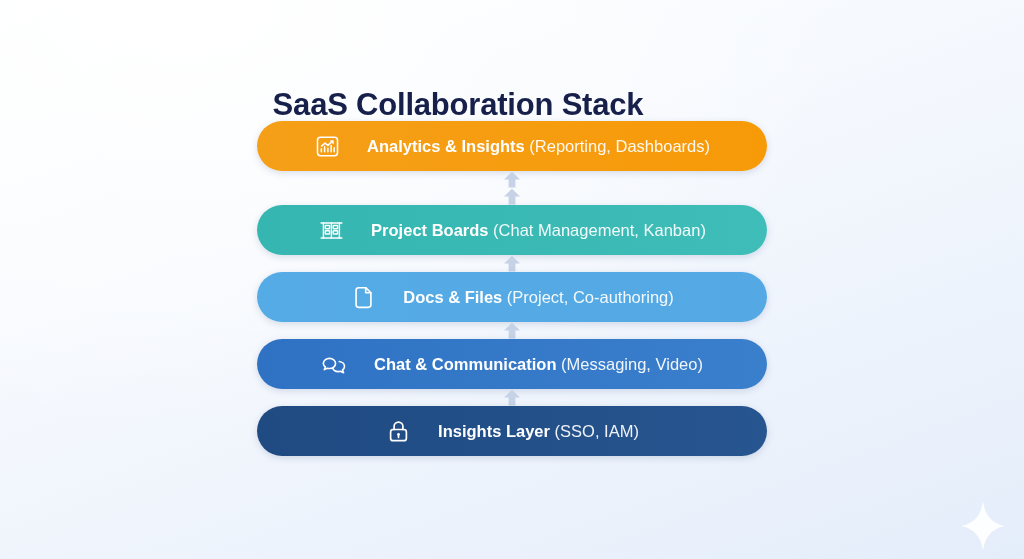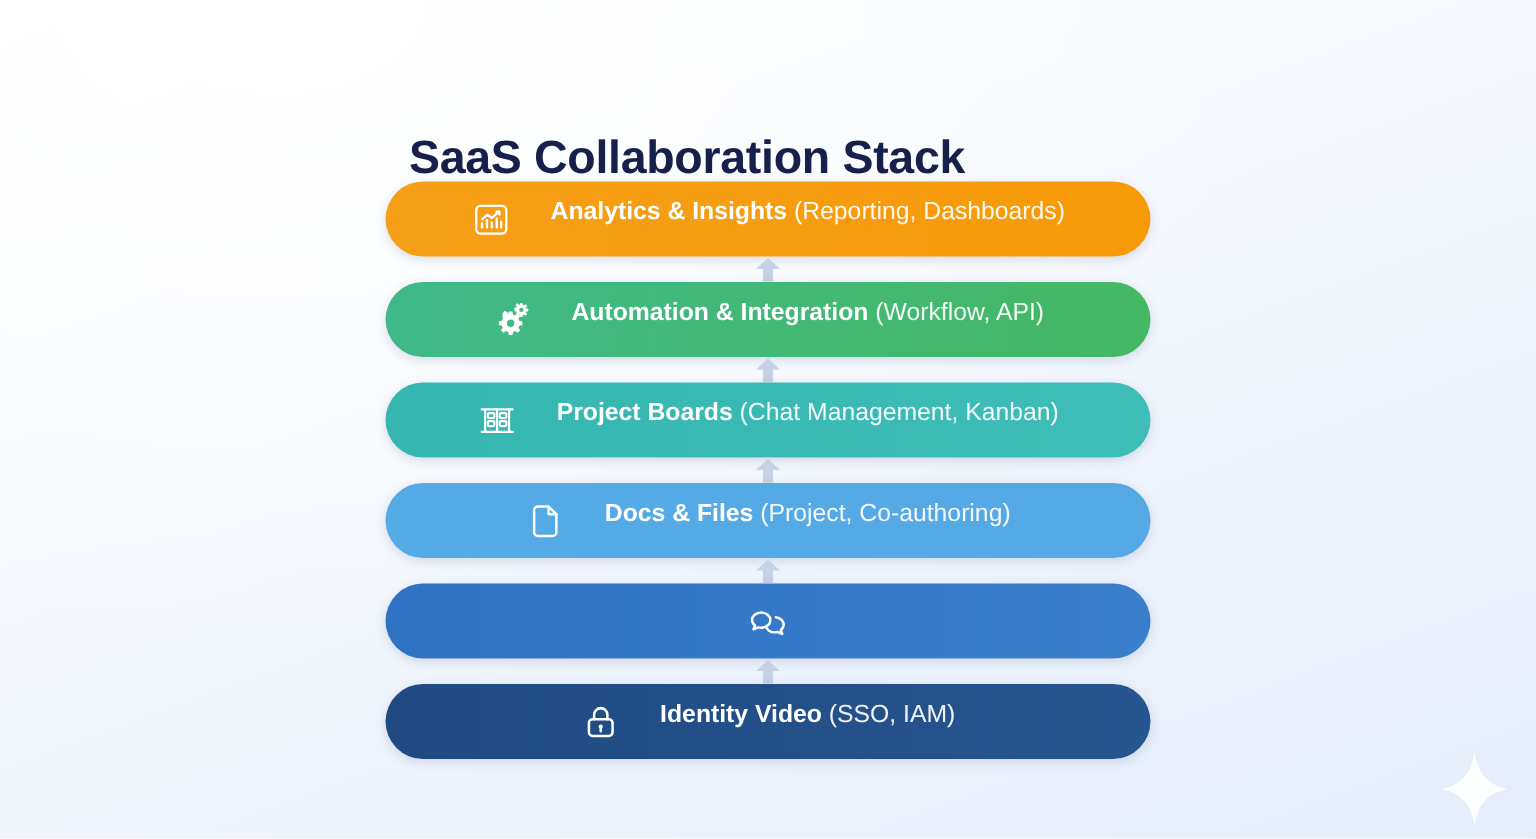--- a/index.html
+++ b/index.html
@@ -61,21 +61,21 @@
     border-radius: 25px;
     display: flex;
     align-items: center;
     justify-content: center;
     box-shadow: 0 2px 7px rgba(40,70,120,0.17);
     box-sizing: border-box;
   }
 
   .layer-inner {
     display: flex;
-    align-items: flex-start;
+    align-items: center;
     gap: 27px;
     white-space: nowrap;
   }
 
   .layer-icon {
     display: inline-flex;
     align-items: center;
     justify-content: center;
     width: 26px;
     height: 26px;
@@ -127,37 +127,20 @@
               <path d="M16.6 7.4h2.1v2.1"></path>
             </svg>
           </span>
           <span class="layer-text"><span class="layer-name">Analytics &amp; Insights</span> <span class="layer-detail">(Reporting, Dashboards)</span></span>
         </div>
       </div>
       <div class="connector">
         <svg width="22" height="17" viewBox="0 0 22 17" aria-hidden="true">
           <path d="M11 0.8 L19 8.4 H14.4 V16.6 H7.6 V8.4 H3 Z" fill="#c6d3e6"></path>
         </svg>
-      </div>
-      <div class="layer-row" style="background: linear-gradient(90deg, rgb(63, 185, 138) 0%, rgb(69, 184, 99) 100%);">
-        <div class="layer-inner">
-          <span class="layer-icon">
-            <svg viewBox="0 0 26 26" width="25" height="25">
-              <g fill="#ffffff">
-                <path d="M11.2 9.1l.45-2.2h2.5l.45 2.2 1.35.56 1.85-1.25 1.77 1.77-1.25 1.85.56 1.35 2.2.45v2.5l-2.2.45-.56 1.35 1.25 1.85-1.77 1.77-1.85-1.25-1.35.56-.45 2.2h-2.5l-.45-2.2-1.35-.56-1.85 1.25-1.77-1.77 1.25-1.85-.56-1.35-2.2-.45v-2.5l2.2-.45.56-1.35L7.23 8.18 9 6.41l1.85 1.25z"></path>
-                <circle cx="12.9" cy="15.1" r="2.55" fill="#3fb98a"></circle>
-              </g>
-              <g fill="#ffffff">
-                <path d="M19.35 2.35l.27-1.3h1.48l.27 1.3.8.33 1.1-.74 1.05 1.05-.74 1.1.33.8 1.3.27v1.48l-1.3.27-.33.8.74 1.1-1.05 1.05-1.1-.74-.8.33-.27 1.3h-1.48l-.27-1.3-.8-.33-1.1.74-1.05-1.05.74-1.1-.33-.8-1.3-.27V4.46l1.3-.27.33-.8-.74-1.1 1.05-1.05 1.1.74z"></path>
-                <circle cx="20.36" cy="5.86" r="1.5" fill="#46b877"></circle>
-              </g>
-            </svg>
-          </span>
-          <span class="layer-text"><span class="layer-name">Automation &amp; Integration</span> <span class="layer-detail">(Workflow, API)</span></span>
-        </div>
       </div>
       <div class="connector">
         <svg width="22" height="17" viewBox="0 0 22 17" aria-hidden="true">
           <path d="M11 0.8 L19 8.4 H14.4 V16.6 H7.6 V8.4 H3 Z" fill="#c6d3e6"></path>
         </svg>
       </div>
       <div class="layer-row" style="background: linear-gradient(90deg, rgb(53, 182, 176) 0%, rgb(63, 189, 184) 100%);">
         <div class="layer-inner">
           <span class="layer-icon">
             <svg viewBox="0 0 26 26" width="25" height="25" fill="none" stroke="#ffffff" stroke-width="1.5" stroke-linecap="round" stroke-linejoin="round">
@@ -195,38 +178,39 @@
         </svg>
       </div>
       <div class="layer-row" style="background: linear-gradient(90deg, rgb(47, 114, 196) 0%, rgb(58, 127, 204) 100%);">
         <div class="layer-inner">
           <span class="layer-icon">
             <svg viewBox="0 0 26 26" width="25" height="25" fill="none" stroke="#ffffff" stroke-width="1.7" stroke-linecap="round" stroke-linejoin="round">
               <path d="M14.1 11.9c0 2.9-2.85 5.25-6.35 5.25-.7 0-1.38-.1-2-.27L2.4 18.3l1.1-2.75A4.9 4.9 0 0 1 1.4 11.9c0-2.9 2.85-5.25 6.35-5.25s6.35 2.35 6.35 5.25z"></path>
               <path d="M11.1 16.35c.55 2.3 3 4 5.95 4 .72 0 1.4-.1 2.03-.28l3.32 1.43-1.1-2.78a4.9 4.9 0 0 0 2.1-3.65c0-2.62-2.35-4.82-5.45-5.2"></path>
             </svg>
           </span>
+          <span class="layer-text"><span class="layer-name">Chat &amp; Communication</span> <span class="layer-detail">(Messaging, Video)</span></span>
         </div>
       </div>
       <div class="connector">
         <svg width="22" height="17" viewBox="0 0 22 17" aria-hidden="true">
           <path d="M11 0.8 L19 8.4 H14.4 V16.6 H7.6 V8.4 H3 Z" fill="#c6d3e6"></path>
         </svg>
       </div>
       <div class="layer-row" style="background: linear-gradient(90deg, rgb(31, 74, 130) 0%, rgb(39, 85, 143) 100%);">
         <div class="layer-inner">
           <span class="layer-icon">
             <svg viewBox="0 0 26 26" width="25" height="25" fill="none" stroke="#ffffff" stroke-width="1.75" stroke-linecap="round" stroke-linejoin="round">
               <rect x="4.8" y="10.9" width="16.4" height="11.6" rx="2.6"></rect>
               <path d="M8.4 10.9V7.8a4.6 4.6 0 0 1 9.2 0v3.1"></path>
               <circle cx="13" cy="16" r="1.45" fill="#ffffff" stroke="none"></circle>
               <path d="M13 17.3v1.9"></path>
             </svg>
           </span>
-          <span class="layer-text"><span class="layer-name">Identity Video</span> <span class="layer-detail">(SSO, IAM)</span></span>
+          <span class="layer-text"><span class="layer-name">Insights Layer</span> <span class="layer-detail">(SSO, IAM)</span></span>
         </div>
       </div>
     </div>
 
   <svg id="sparkle" viewBox="0 0 46 52" aria-hidden="true">
     <path d="M23 1 C25 15 31 23 45 26 C31 29 25 37 23 51 C21 37 15 29 1 26 C15 23 21 15 23 1 Z" fill="#ffffff" opacity="0.92"></path>
   </svg>
 
 </div>
 

